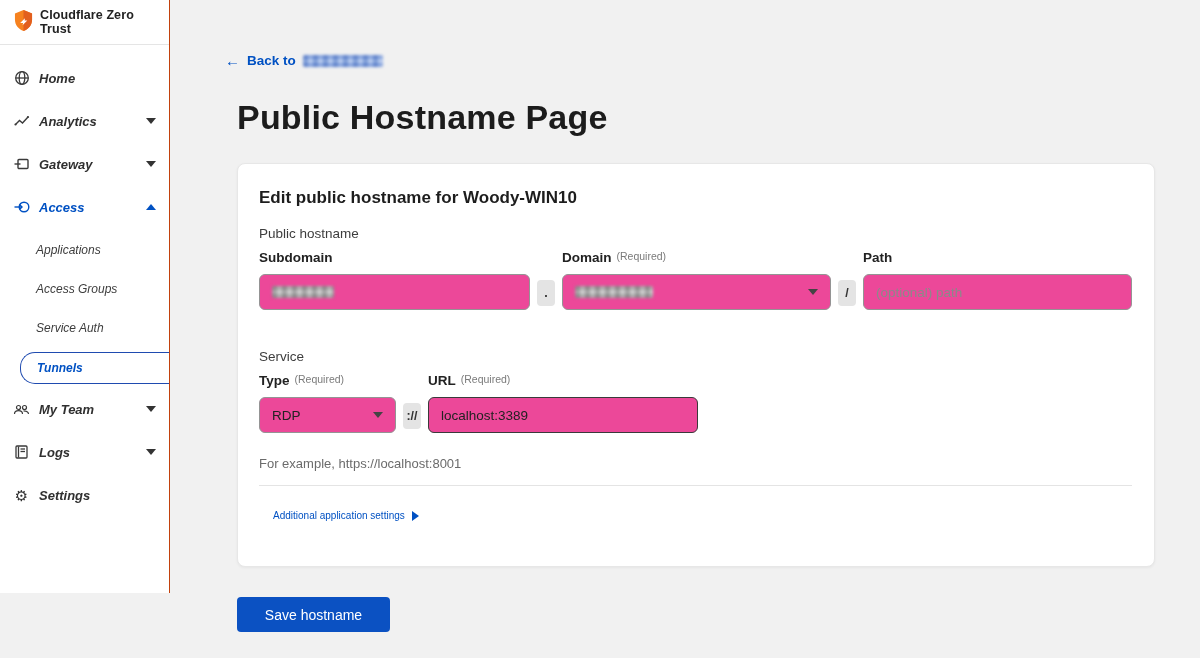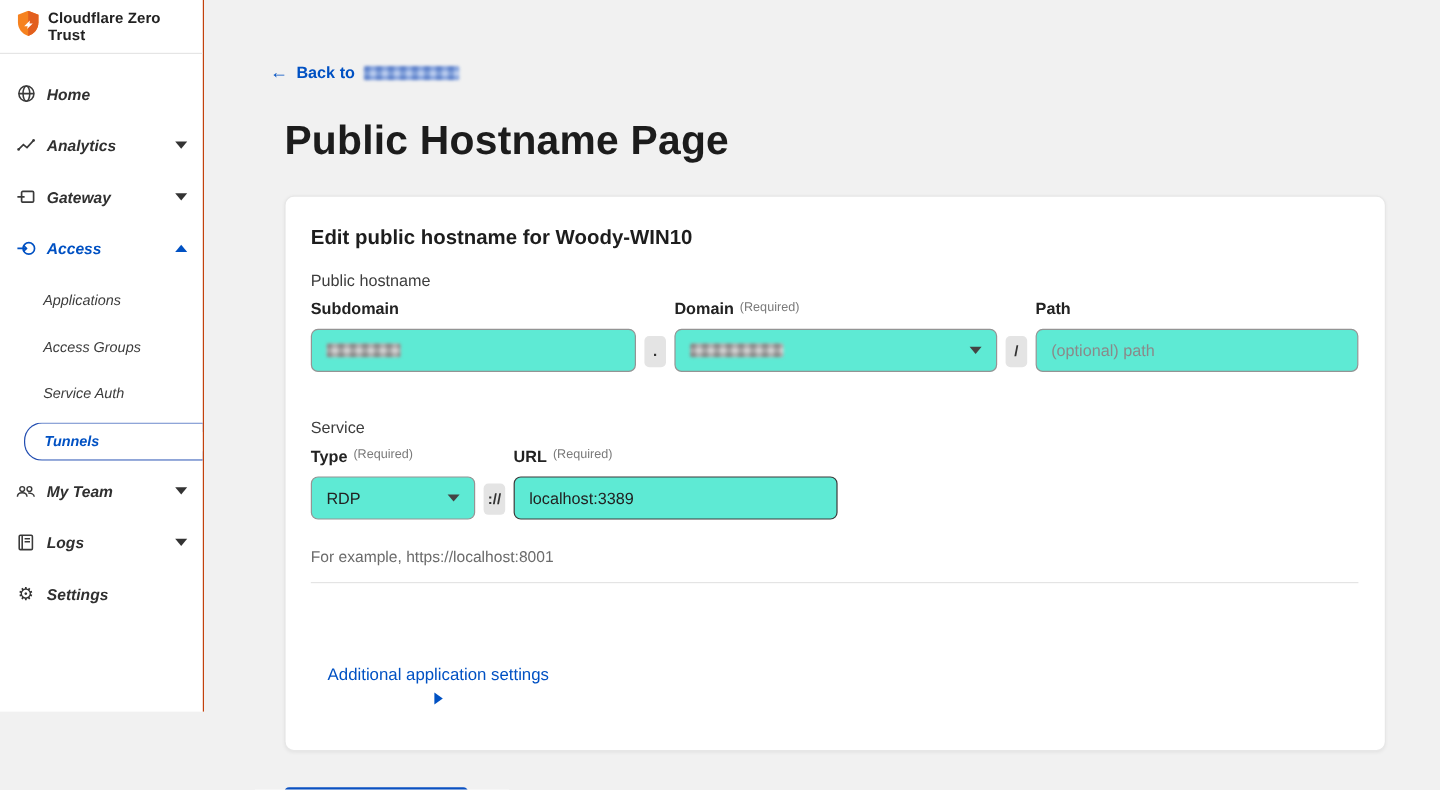--- a/index.html
+++ b/index.html
@@ -56,21 +56,21 @@
     padding:24px 22px 38px 21px;
   }
   .card-heading { font-size:17px; font-weight:bold; color:#1d1d1d; }
   .section-label { margin-top:18px; font-size:13.5px; color:#3d3d3d; }
   .fields-row { display:flex; align-items:flex-start; margin-top:9px; }
   .field-col { display:flex; flex-direction:column; }
   .field-label-row { display:flex; align-items:flex-start; gap:5px; height:19px; }
   .field-label { font-size:13.5px; font-weight:bold; color:#222; }
   .required { font-size:10.5px; color:#7a7a7a; }
   .tb {
-    height:36px; border:1px solid #949494; border-radius:6px; background:#5eead4;
+    height:36px; border:1px solid #949494; border-radius:6px; background:#ec4899;
     margin-top:5px; display:flex; align-items:center; padding:0 12px;
     font-size:13.5px; color:#222;
   }
   .tb input { border:none; outline:none; width:100%; font-size:13.5px; color:#222; font-family:inherit; background:transparent; }
   .tb input::placeholder { color:#8a8a8a; }
   .tb.select { justify-content:space-between; cursor:pointer; }
   .tb.dark { border:1.6px solid #3a3a3a; }
   .sel-caret { width:0; height:0; border-left:5px solid transparent; border-right:5px solid transparent; border-top:6px solid #444; }
   .sep-box {
     background:#e4e4e4; color:#333; border-radius:4px;
@@ -79,22 +79,22 @@
     font-size:12.5px; font-weight:bold;
   }
   .redact { display:inline-block; height:12px; border-radius:2px; filter:blur(1.4px);
     background:repeating-linear-gradient(90deg,#b5b5b5 0 5px,#dedede 5px 10px),repeating-linear-gradient(0deg,#c7c7c7 0 4px,#ececec 4px 8px);
     background-blend-mode:multiply; }
   .redact.blue { background:repeating-linear-gradient(90deg,#94b0e0 0 5px,#cfdcf4 5px 10px),repeating-linear-gradient(0deg,#a9c0e8 0 4px,#e2eaf8 4px 8px);
     background-blend-mode:multiply; }
   .hint { margin-top:23px; font-size:13px; color:#6b6b6b; }
   .divider { margin-top:14px; border-top:1px solid #e4e4e4; height:0; }
   .add-settings {
-    margin:68px 0 0 14px; display:inline-flex; align-items:center; gap:7px;
-    color:#0051c3; font-size:14px; cursor:pointer;flex-direction:column;
+    margin:24px 0 0 14px; display:inline-flex; align-items:center; gap:7px;
+    color:#0051c3; font-size:10px; cursor:pointer;
   }
   .tri-right { width:0; height:0; border-top:5px solid transparent; border-bottom:5px solid transparent; border-left:7px solid #0051c3; }
   .save-btn {
     margin:30px 0 0 12px; width:153px; height:35px;
     background:#0b51c2; color:#fff; border:none; border-radius:4px;
     font-size:14px; font-family:inherit; cursor:pointer;
   }
 </style>
 </head>
 <body>

